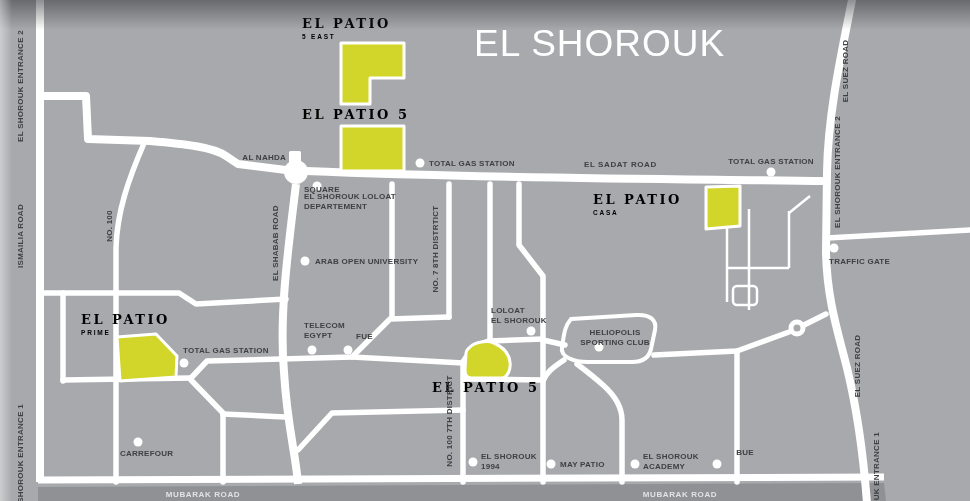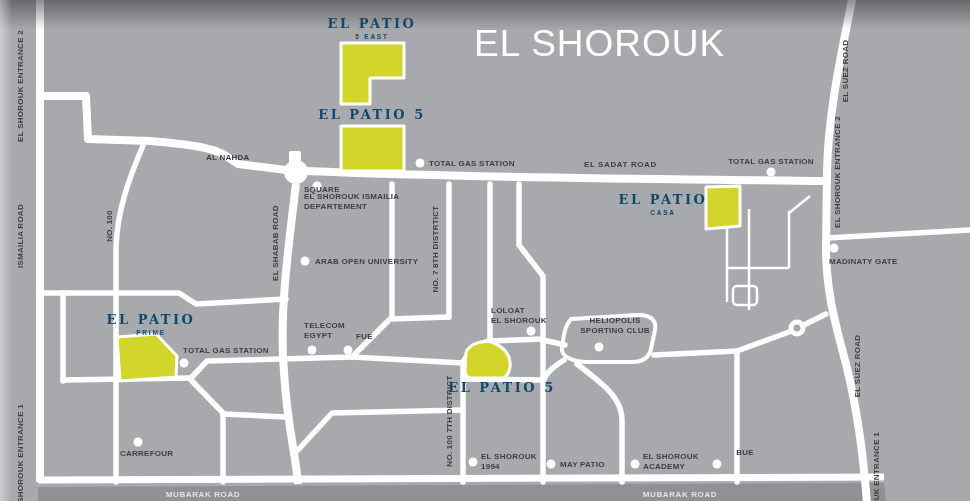--- a/index.html
+++ b/index.html
@@ -13,21 +13,21 @@
     position:absolute;font:700 8px/1.25 "Liberation Sans",sans-serif;
     color:#3f4043;letter-spacing:.25px;white-space:nowrap;
   }
   .ctr{text-align:center;}
   .rot{transform:translate(-50%,-50%) rotate(-90deg);transform-origin:center;}
   .title{
     position:absolute;left:474px;top:25px;
     font:400 37px/1 "Liberation Sans",sans-serif;
     color:#ffffff;letter-spacing:1px;white-space:nowrap;
   }
-  .dev{position:absolute;width:140px;text-align:center;color:#0c4a6e;}
+  .dev{position:absolute;width:140px;color:#000000;}
   .dev .n{font:700 13px/1.15 "DejaVu Serif",serif;letter-spacing:2.5px;white-space:nowrap;}
   .dev .s{font:700 6.5px/1.2 "Liberation Sans",sans-serif;letter-spacing:1.8px;margin-top:1px;white-space:nowrap;}
   .mub{color:#e2e3e5;letter-spacing:.6px;}
   .edge-top{
     position:absolute;left:0;top:0;width:970px;height:30px;pointer-events:none;
     background:linear-gradient(180deg,rgba(58,60,64,.58),rgba(58,60,64,0));
   }
   .edge-left{
     position:absolute;left:0;top:0;width:12px;height:501px;pointer-events:none;
     background:linear-gradient(90deg,rgba(255,255,255,.42),rgba(255,255,255,0));
@@ -138,52 +138,52 @@
     <div class="s">PRIME</div>
   </div>
   <div class="dev" style="left:432px;top:381px;">
     <div class="n">EL PATIO 5</div>
   </div>
 
   <div class="lbl" style="left:429px;top:159px;">TOTAL GAS STATION</div>
   <div class="lbl ctr" style="left:726px;top:157px;width:90px;">TOTAL GAS STATION</div>
   <div class="lbl" style="left:183px;top:346px;">TOTAL GAS STATION</div>
   <div class="lbl" style="left:304px;top:192px;">
-    <div>EL SHOROUK ISMAILIA</div>
+    <div>EL SHOROUK LOLOAT</div>
     <div>DEPARTEMENT</div>
   </div>
   <div class="lbl" style="left:315px;top:257px;">ARAB OPEN UNIVERSITY</div>
   <div class="lbl" style="left:304px;top:321px;">
     <div>TELECOM</div>
     <div>EGYPT</div>
   </div>
   <div class="lbl" style="left:356px;top:332px;">FUE</div>
   <div class="lbl" style="left:120px;top:449px;">CARREFOUR</div>
   <div class="lbl" style="left:491px;top:306px;">
     <div>LOLOAT</div>
     <div>EL SHOROUK</div>
   </div>
-  <div class="lbl ctr" style="left:570px;top:316px;width:90px;">
+  <div class="lbl ctr" style="left:570px;top:328px;width:90px;">
     <div>HELIOPOLIS</div>
     <div>SPORTING CLUB</div>
   </div>
-  <div class="lbl" style="left:829px;top:257px;">MADINATY GATE</div>
+  <div class="lbl" style="left:829px;top:257px;">TRAFFIC GATE</div>
   <div class="lbl" style="left:481px;top:452px;">
     <div>EL SHOROUK</div>
     <div>1994</div>
   </div>
   <div class="lbl" style="left:560px;top:460px;">MAY PATIO</div>
   <div class="lbl" style="left:643px;top:452px;">
     <div>EL SHOROUK</div>
     <div>ACADEMY</div>
   </div>
   <div class="lbl ctr" style="left:703px;top:448px;width:28px;margin-left:28px;">BUE</div>
 
   <div class="lbl" style="left:584px;top:160px;letter-spacing:.6px;">EL SADAT ROAD</div>
-  <div class="lbl" style="left:206px;top:153px;width:80px;">AL NAHDA</div>
+  <div class="lbl" style="left:206px;top:153px;width:80px;text-align:right;">AL NAHDA</div>
   <div class="lbl" style="left:304px;top:153px;margin-top:32px;">SQUARE</div>
   <div class="lbl mub ctr" style="left:158px;top:490px;width:90px;">MUBARAK ROAD</div>
   <div class="lbl mub ctr" style="left:635px;top:490px;width:90px;">MUBARAK ROAD</div>
 
   <div class="lbl rot" style="left:21px;top:86px;">EL SHOROUK ENTRANCE 2</div>
   <div class="lbl rot" style="left:21px;top:236px;">ISMAILIA ROAD</div>
   <div class="lbl rot" style="left:21px;top:460px;">EL SHOROUK ENTRANCE 1</div>
   <div class="lbl rot" style="left:110px;top:226px;">NO. 100</div>
   <div class="lbl rot" style="left:276px;top:243px;">EL SHABAB ROAD</div>
   <div class="lbl rot" style="left:436px;top:249px;">NO. 7 8TH DISTRTICT</div>

